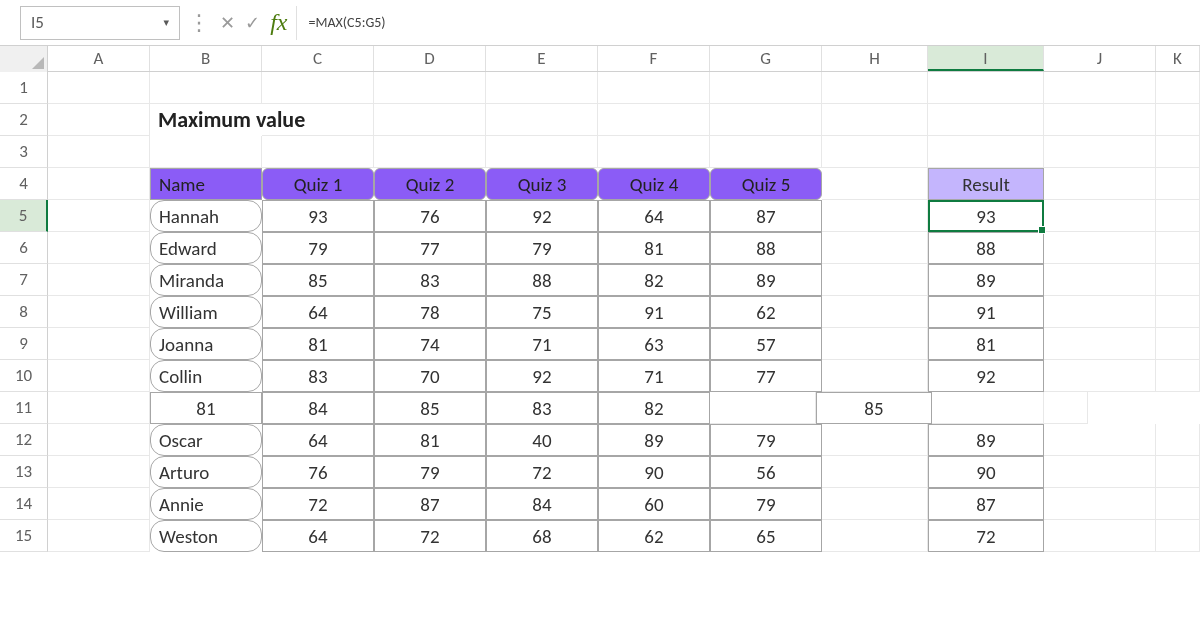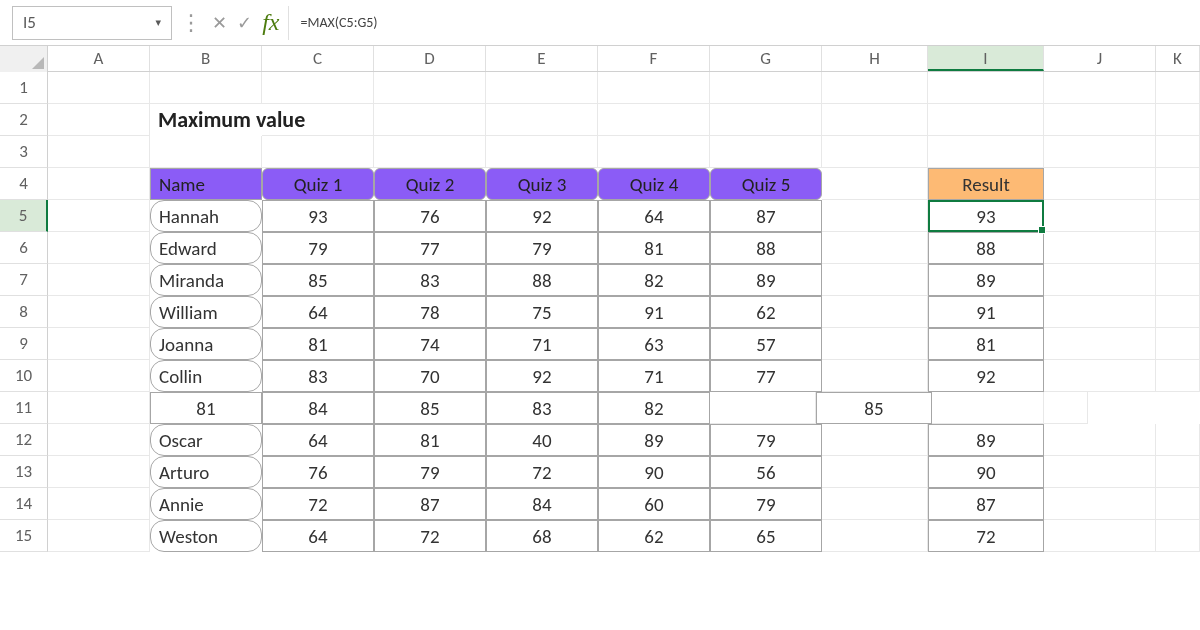--- a/index.html
+++ b/index.html
@@ -10,21 +10,21 @@
     overflow: hidden;
     width: 1200px;
     height: 630px;
   }
   .formula-bar {
     display: flex;
     align-items: center;
     height: 46px;
     border-bottom: 1px solid #d0d0d0;
     background: #ffffff;
-    padding: 0 12px;
+    padding: 0 20px;
   }
   .name-box {
     width: 160px;
     height: 34px;
     border: 1px solid #c0c0c0;
     background: #fff;
     display: flex;
     align-items: center;
     padding: 0 10px;
     font-size: 17px;
@@ -152,21 +152,21 @@
   }
   .th-left { text-align: left; }
   .th-center { text-align: center; border-radius: 6px; }
   .td {
     border: 1px solid #a6a6a6;
     background: #fff;
   }
   .td-name { text-align: left; border-radius: 14px; }
   .td-num { text-align: center; }
   .result-th {
-    background: #fdba74;
+    background: #c4b5fd;
     border: 1px solid #a6a6a6;
     text-align: center;
   }
   .result-td {
     border: 1px solid #a6a6a6;
     text-align: center;
     background: #fff;
   }
   .sel-box {
     position: absolute;

